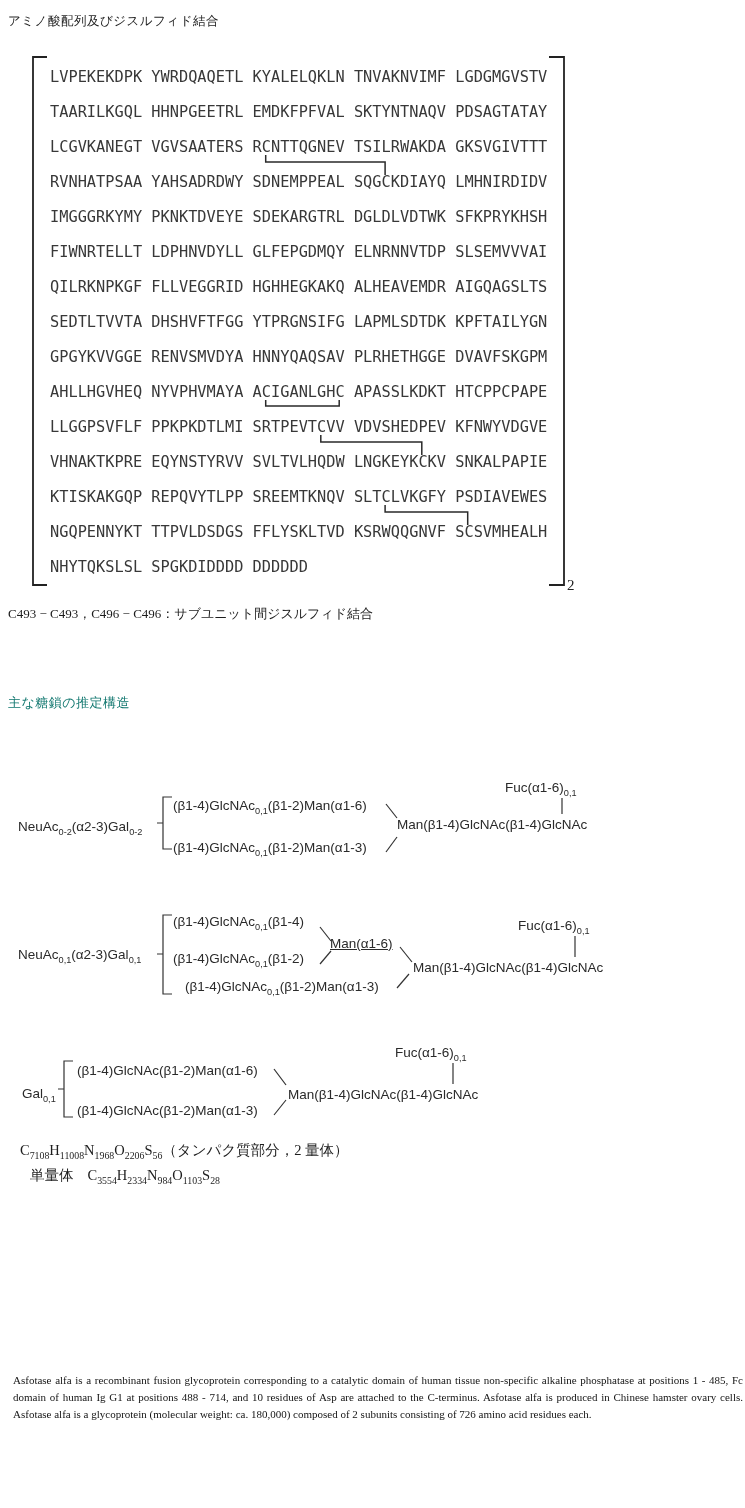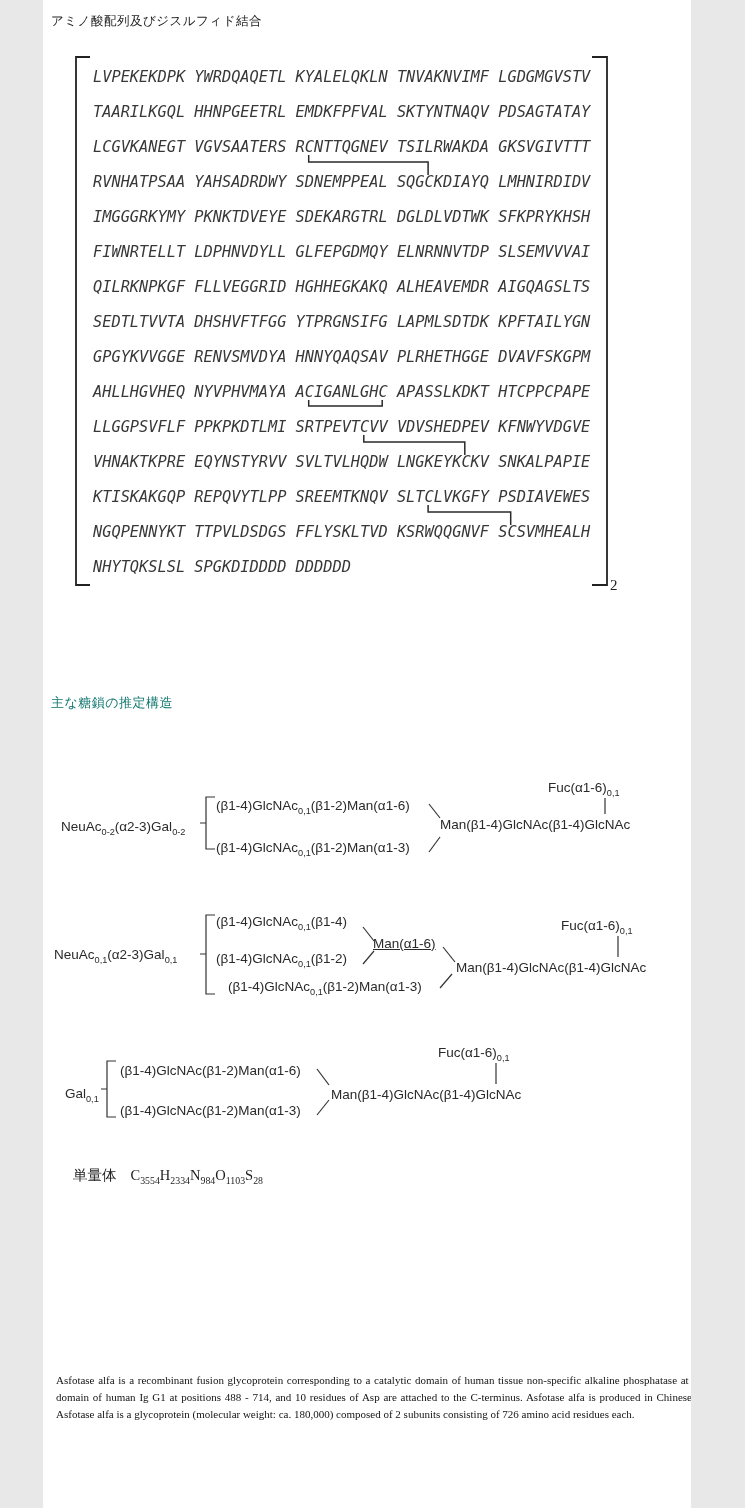--- a/index.html
+++ b/index.html
@@ -1,34 +1,33 @@
 <!DOCTYPE html>
 <html><head>
 <meta charset="utf-8">
 <style>
   html,body{margin:0;padding:0;background:#e8e8e8;}
   #page{
-    position:relative; width:648px; height:1508px; background:#ffffff;
+    position:relative; width:745px; height:1508px; background:#ffffff;
     overflow:hidden; color:#222;
     font-family:"Liberation Serif","DejaVu Serif",serif;
-    margin-left:43px;
   }
   #overlay{position:absolute; left:0; top:0; width:745px; height:1508px; pointer-events:none;}
   .line{stroke:#333; stroke-width:1.2; fill:none;}
   .bigbracket{stroke:#222; stroke-width:1.8; fill:none;}
   .bond{stroke:#2a2a2a; stroke-width:1.5; fill:none;}
 
   .doc-title{position:absolute; left:8px; top:13px; font-size:12.5px; letter-spacing:.5px; color:#1d1d1d;}
 
   #seq-rows{
     position:absolute; left:50px; top:60px;
     font-family:"DejaVu Sans Mono","Liberation Mono",monospace;
     font-size:15.3px; color:#383838; white-space:pre;
   }
-  .seq-row{height:35px; line-height:35px;font-style:italic;}
+  .seq-row{height:35px; line-height:35px;}
 
   .dimer-sub{position:absolute; left:567px; top:577px; font-size:15px; color:#222;}
 
   .note{position:absolute; left:8px; font-size:13px; color:#1d1d1d;}
   #note-1{top:605px;}
   #note-2{top:633px;}
 
   .glycan-heading{position:absolute; left:8px; top:694px; font-size:13px; letter-spacing:.5px; color:#0f766e;}
 
   .gly{
@@ -50,43 +49,45 @@
 </head>
 <body>
 
 <div id="page">
 
   <div class="doc-title">アミノ酸配列及びジスルフィド結合</div>
 
   <div id="seq-rows"><div class="seq-row">LVPEKEKDPK YWRDQAQETL KYALELQKLN TNVAKNVIMF LGDGMGVSTV</div><div class="seq-row">TAARILKGQL HHNPGEETRL EMDKFPFVAL SKTYNTNAQV PDSAGTATAY</div><div class="seq-row">LCGVKANEGT VGVSAATERS RCNTTQGNEV TSILRWAKDA GKSVGIVTTT</div><div class="seq-row">RVNHATPSAA YAHSADRDWY SDNEMPPEAL SQGCKDIAYQ LMHNIRDIDV</div><div class="seq-row">IMGGGRKYMY PKNKTDVEYE SDEKARGTRL DGLDLVDTWK SFKPRYKHSH</div><div class="seq-row">FIWNRTELLT LDPHNVDYLL GLFEPGDMQY ELNRNNVTDP SLSEMVVVAI</div><div class="seq-row">QILRKNPKGF FLLVEGGRID HGHHEGKAKQ ALHEAVEMDR AIGQAGSLTS</div><div class="seq-row">SEDTLTVVTA DHSHVFTFGG YTPRGNSIFG LAPMLSDTDK KPFTAILYGN</div><div class="seq-row">GPGYKVVGGE RENVSMVDYA HNNYQAQSAV PLRHETHGGE DVAVFSKGPM</div><div class="seq-row">AHLLHGVHEQ NYVPHVMAYA ACIGANLGHC APASSLKDKT HTCPPCPAPE</div><div class="seq-row">LLGGPSVFLF PPKPKDTLMI SRTPEVTCVV VDVSHEDPEV KFNWYVDGVE</div><div class="seq-row">VHNAKTKPRE EQYNSTYRVV SVLTVLHQDW LNGKEYKCKV SNKALPAPIE</div><div class="seq-row">KTISKAKGQP REPQVYTLPP SREEMTKNQV SLTCLVKGFY PSDIAVEWES</div><div class="seq-row">NGQPENNYKT TTPVLDSDGS FFLYSKLTVD KSRWQQGNVF SCSVMHEALH</div><div class="seq-row">NHYTQKSLSL SPGKDIDDDD DDDDDD</div></div>
   <div class="dimer-sub">2</div>
 
+  <div class="note" id="note-1">C493 − C493，C496 − C496：サブユニット間ジスルフィド結合</div>
 
   <div class="glycan-heading">主な糖鎖の推定構造</div>
 
   <span class="gly" style="left:505px; top:780px;">Fuc(α1-6)<sub>0,1</sub></span>
   <span class="gly" style="left:173px; top:798px;text-align:center;">(β1-4)GlcNAc<sub>0,1</sub>(β1-2)Man(α1-6)</span>
   <span class="gly" style="left:18px;  top:819px;">NeuAc<sub>0-2</sub>(α2-3)Gal<sub>0-2</sub></span>
   <span class="gly" style="left:397px; top:817px;">Man(β1-4)GlcNAc(β1-4)GlcNAc</span>
   <span class="gly" style="left:173px; top:840px;">(β1-4)GlcNAc<sub>0,1</sub>(β1-2)Man(α1-3)</span>
 
   <span class="gly" style="left:173px; top:914px;">(β1-4)GlcNAc<sub>0,1</sub>(β1-4)</span>
   <span class="gly" style="left:518px; top:918px;">Fuc(α1-6)<sub>0,1</sub></span>
   <span class="gly" style="left:330px; top:936px;text-decoration:underline;">Man(α1-6)</span>
-  <span class="gly" style="left:11px;  top:947px;">NeuAc<sub>0,1</sub>(α2-3)Gal<sub>0,1</sub></span>
+  <span class="gly" style="left:18px;  top:947px;">NeuAc<sub>0,1</sub>(α2-3)Gal<sub>0,1</sub></span>
   <span class="gly" style="left:173px; top:951px;">(β1-4)GlcNAc<sub>0,1</sub>(β1-2)</span>
   <span class="gly" style="left:413px; top:960px;">Man(β1-4)GlcNAc(β1-4)GlcNAc</span>
   <span class="gly" style="left:185px; top:979px;">(β1-4)GlcNAc<sub>0,1</sub>(β1-2)Man(α1-3)</span>
 
   <span class="gly" style="left:395px; top:1045px;">Fuc(α1-6)<sub>0,1</sub></span>
   <span class="gly" style="left:77px;  top:1063px;">(β1-4)GlcNAc(β1-2)Man(α1-6)</span>
   <span class="gly" style="left:22px;  top:1086px;">Gal<sub>0,1</sub></span>
   <span class="gly" style="left:288px; top:1087px;">Man(β1-4)GlcNAc(β1-4)GlcNAc</span>
   <span class="gly" style="left:77px;  top:1103px;">(β1-4)GlcNAc(β1-2)Man(α1-3)</span>
 
+  <div class="formula" id="formula-dimer">C<sub>7108</sub>H<sub>11008</sub>N<sub>1968</sub>O<sub>2206</sub>S<sub>56</sub>（タンパク質部分，2 量体）</div>
   <div class="formula" id="formula-monomer">
     <span>単量体</span><span class="gap"></span><span>C<sub>3554</sub>H<sub>2334</sub>N<sub>984</sub>O<sub>1103</sub>S<sub>28</sub></span>
   </div>
 
   <p class="para" id="en-para">Asfotase alfa is a recombinant fusion glycoprotein corresponding to a catalytic domain of human tissue non-specific alkaline phosphatase at positions 1 - 485, Fc domain of human Ig G1 at positions 488 - 714, and 10 residues of Asp are attached to the C-terminus. Asfotase alfa is produced in Chinese hamster ovary cells. Asfotase alfa is a glycoprotein (molecular weight: ca. 180,000) composed of 2 subunits consisting of 726 amino acid residues each.</p>
 
   <svg id="overlay" viewBox="0 0 745 1508">
 
     <path class="bigbracket" d="M47 57 H33 V585 H47 M549 57 H564 V585 H549"></path>
 

